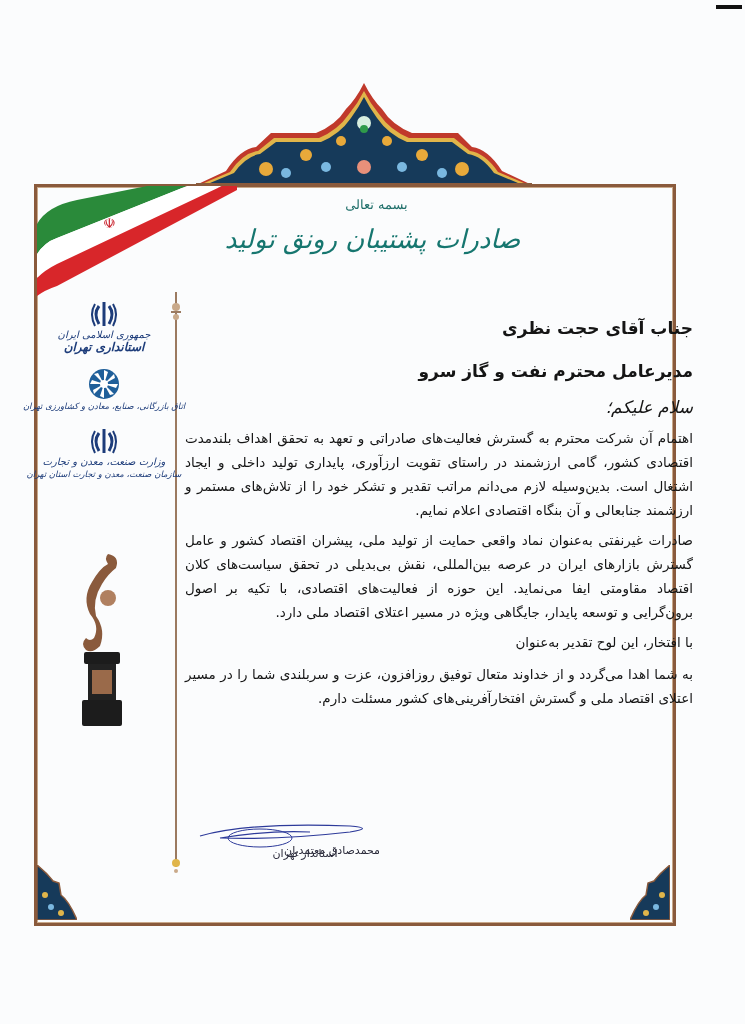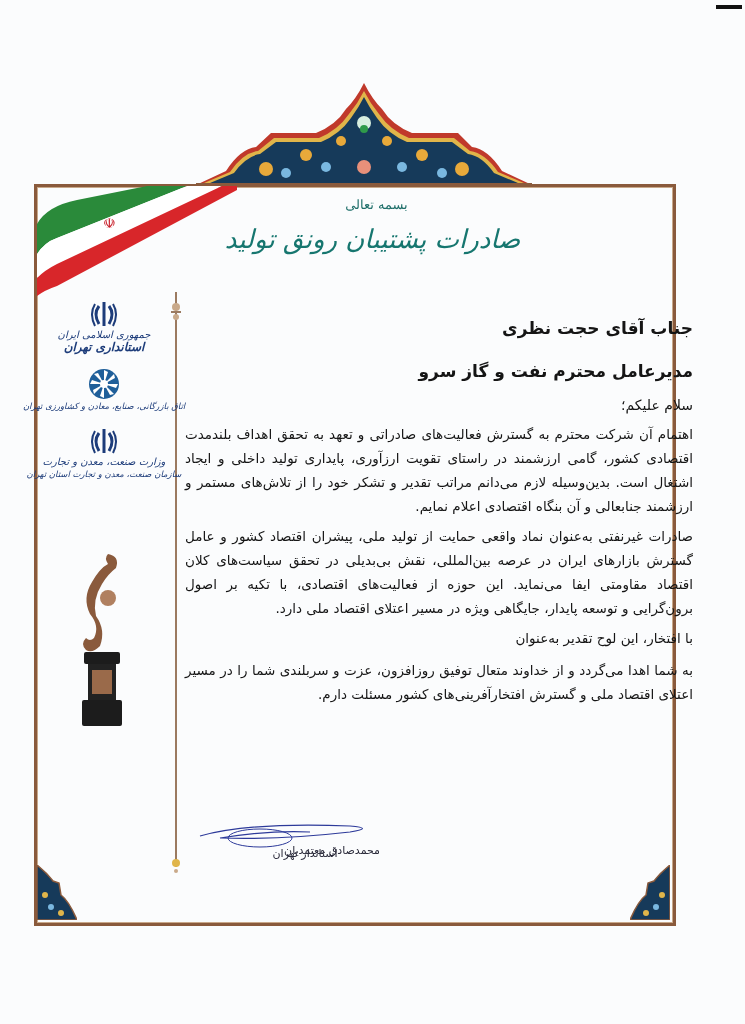--- a/index.html
+++ b/index.html
@@ -17,21 +17,21 @@
   .slogan { position:absolute; left:0; width:745px; top:224px; text-align:center; direction:rtl; font-family:"DejaVu Serif", serif; font-style:italic; font-size:26px; color:#16766f; }
   .logos { position:absolute; left:40px; top:300px; width:128px; }
   .logo-block { display:flex; flex-direction:column; align-items:center; margin-bottom:14px; }
   .logo-emblem { width:26px; height:28px; }
   .logo-text { direction:rtl; font-family:"DejaVu Serif", serif; font-style:italic; font-size:10px; color:#1d3c7a; text-align:center; line-height:13px; white-space:nowrap; }
   .logo-text.big { font-size:12px; font-weight:bold; }
   .trophy { position:absolute; left:78px; top:550px; width:48px; height:178px; }
   .letter { position:absolute; left:185px; top:318px; width:508px; direction:rtl; text-align:justify; color:#151515; font-family:"DejaVu Sans", sans-serif; }
   .addressee { font-weight:bold; font-size:17px; margin:0 0 23px 0; }
   .position { font-weight:bold; font-size:17px; margin:6px 0 14px 0; }
-  .greeting { font-size:14px; margin:16px 0 9px 0; }
+  .greeting { font-size:17px; margin:16px 0 9px 0;font-style:italic; }
   .para { font-size:13.5px; line-height:24px; margin:0 0 6px 0; text-align:justify; text-align-last:right; }
   .award-intro { font-size:13.5px; margin:10px 0 12px 0; }
   .award-title { font-size:17px; font-weight:bold; color:#1f6690; text-align:center; margin:0 0 14px 0; }
   .sign { position:absolute; left:190px; top:818px; width:190px; height:50px; }
   .sign-name { position:absolute; left:0; top:4px; width:190px; text-align:right; direction:rtl; font-size:11px; color:#2a2a3a; font-family:"DejaVu Sans", sans-serif;margin-top:22px; }
   .sign-title { position:absolute; left:0; top:29px; width:230px; text-align:center; direction:rtl; font-size:11px; color:#2a2a3a; }
   .sign svg { position:absolute; left:0; top:0; }
 </style>
 </head>
 <body>

